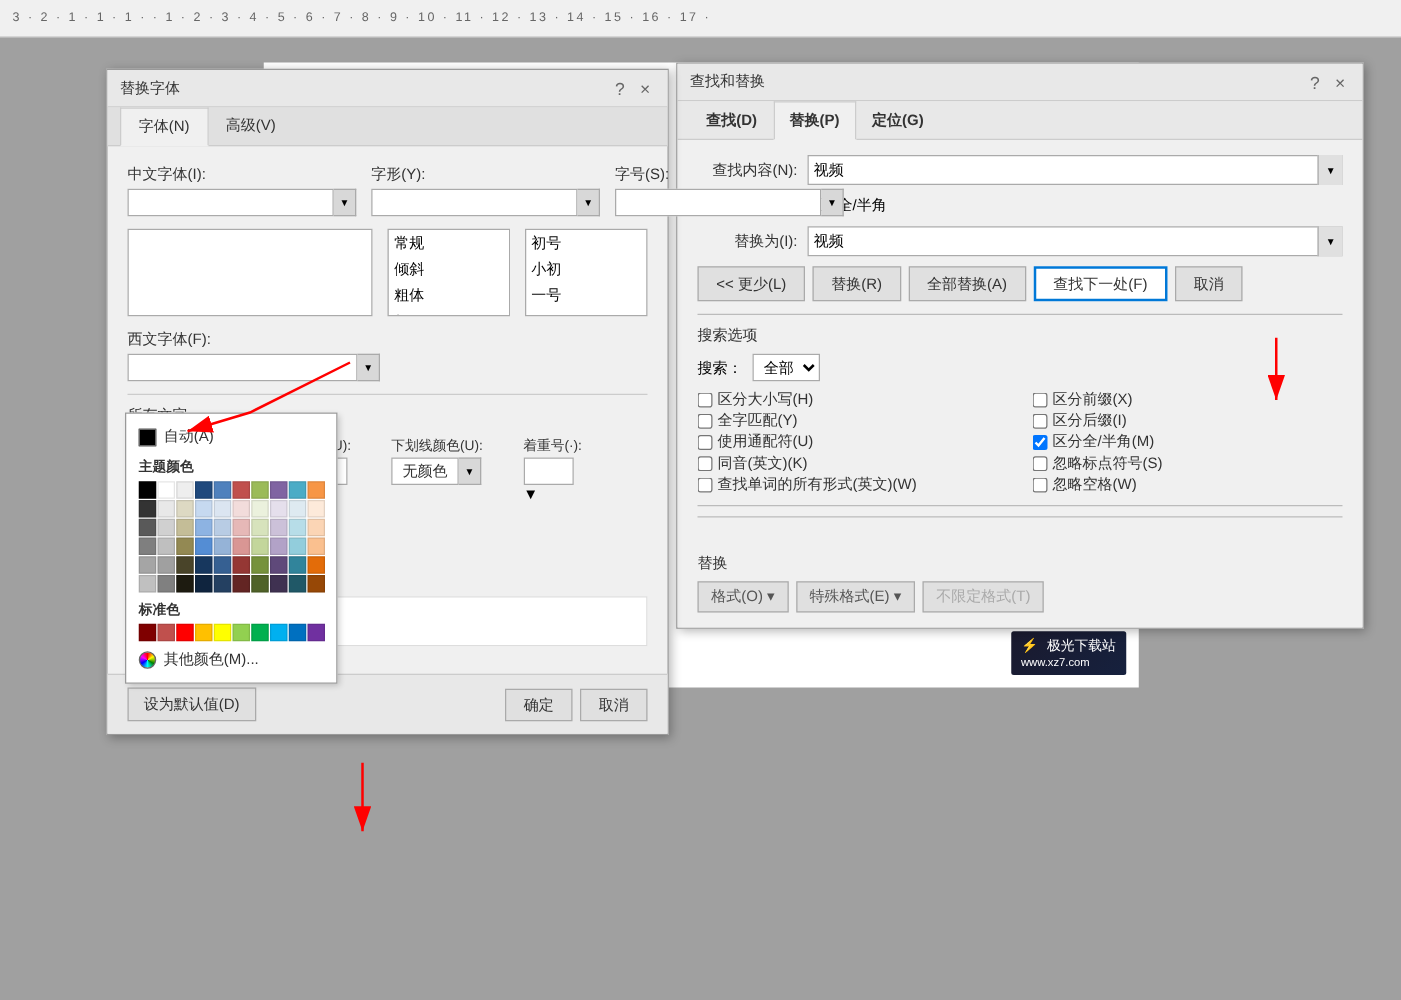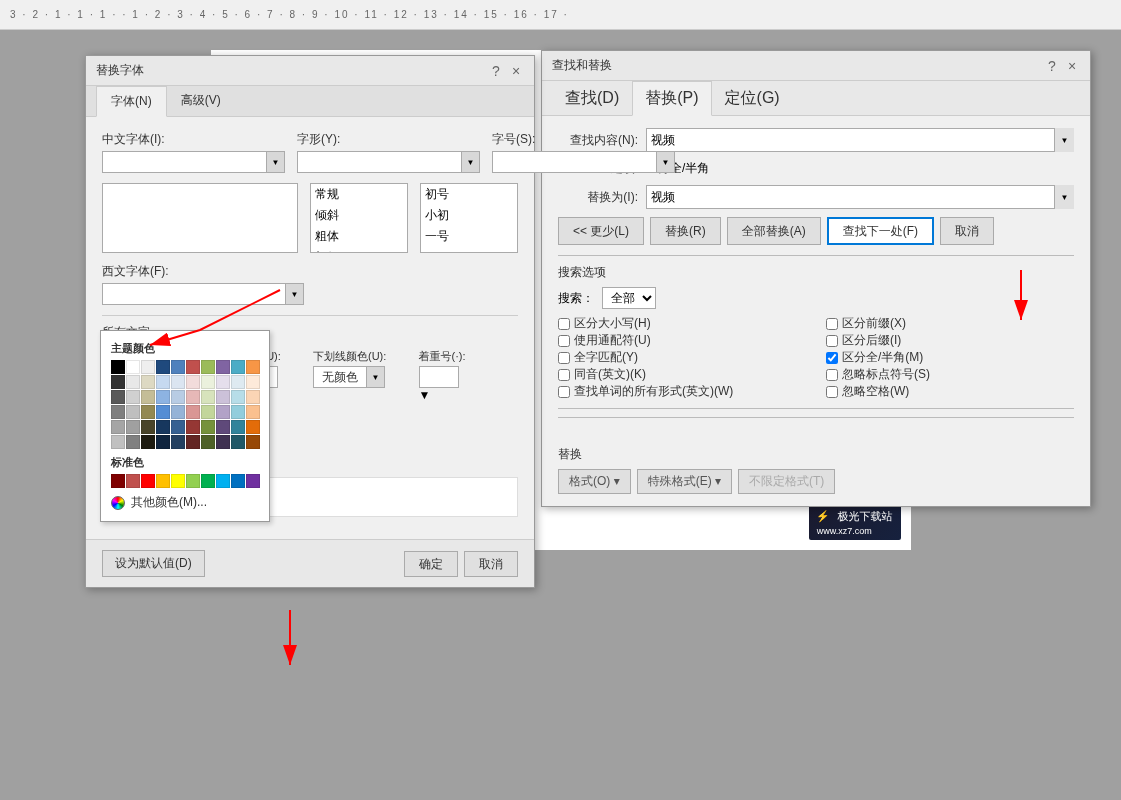--- a/index.html
+++ b/index.html
@@ -111,24 +111,25 @@
       display: flex;
       border-bottom: 1px solid #ccc;
       background: #e8e8e8;
       padding: 0 10px;
       gap: 0;
     }
 
     .dialog-tab {
       padding: 6px 12px;
       cursor: pointer;
-      font-size: 16px;
+      font-size: 12px;
       color: #333;
       border: 1px solid transparent;
       margin-bottom: -1px;
+      font-weight: bold;
     }
 
     .dialog-tab.active {
       background: #f0f0f0;
       border: 1px solid #ccc;
       border-bottom: 1px solid #f0f0f0;
     }
 
     .dialog-body {
       padding: 12px 16px;
@@ -683,25 +684,25 @@
     </div>
 
     <div class="search-options-grid">
       <div>
         <div class="checkbox-row">
           <input type="checkbox" style="">
           <span>区分大小写(H)</span>
         </div>
         <div class="checkbox-row">
           <input type="checkbox" style="">
+          <span>全字匹配(Y)</span>
+        </div>
+        <div class="checkbox-row">
+          <input type="checkbox" style="">
           <span>使用通配符(U)</span>
-        </div>
-        <div class="checkbox-row">
-          <input type="checkbox" style="">
-          <span>全字匹配(Y)</span>
         </div>
         <div class="checkbox-row">
           <input type="checkbox" style="">
           <span>同音(英文)(K)</span>
         </div>
         <div class="checkbox-row">
           <input type="checkbox" style="">
           <span>查找单词的所有形式(英文)(W)</span>
         </div>
       </div>
@@ -877,20 +878,24 @@
       <button>设为默认值(D)</button>
     </div>
     <div class="font-bottom-right">
       <button>确定</button>
       <button>取消</button>
     </div>
   </div>
 </div>
 
 <div class="color-picker-popup">
+  <div class="auto-color-row">
+    <div class="auto-color-box"></div>
+    <span class="auto-color-label">自动(A)</span>
+  </div>
   <div class="theme-colors-title">主题颜色</div>
   <div class="color-grid" id="theme-color-grid">
       <div class="color-cell" style="background-color: rgb(0, 0, 0);"></div>
       <div class="color-cell" style="background-color: rgb(255, 255, 255);"></div>
       <div class="color-cell" style="background-color: rgb(238, 238, 238);"></div>
       <div class="color-cell" style="background-color: rgb(31, 73, 125);"></div>
       <div class="color-cell" style="background-color: rgb(79, 129, 189);"></div>
       <div class="color-cell" style="background-color: rgb(192, 80, 77);"></div>
       <div class="color-cell" style="background-color: rgb(155, 187, 89);"></div>
       <div class="color-cell" style="background-color: rgb(128, 100, 162);"></div>

